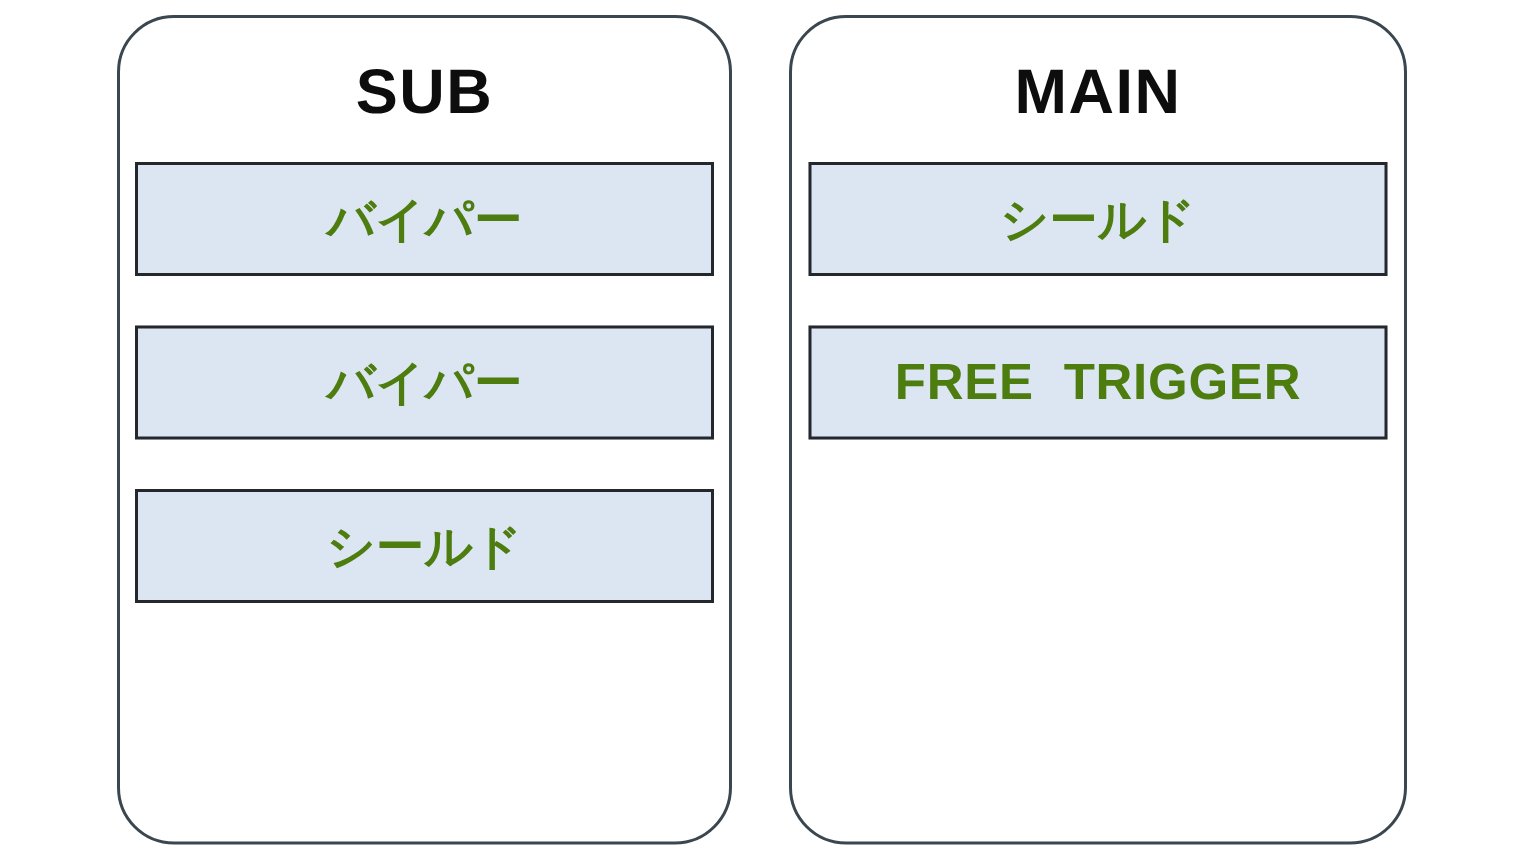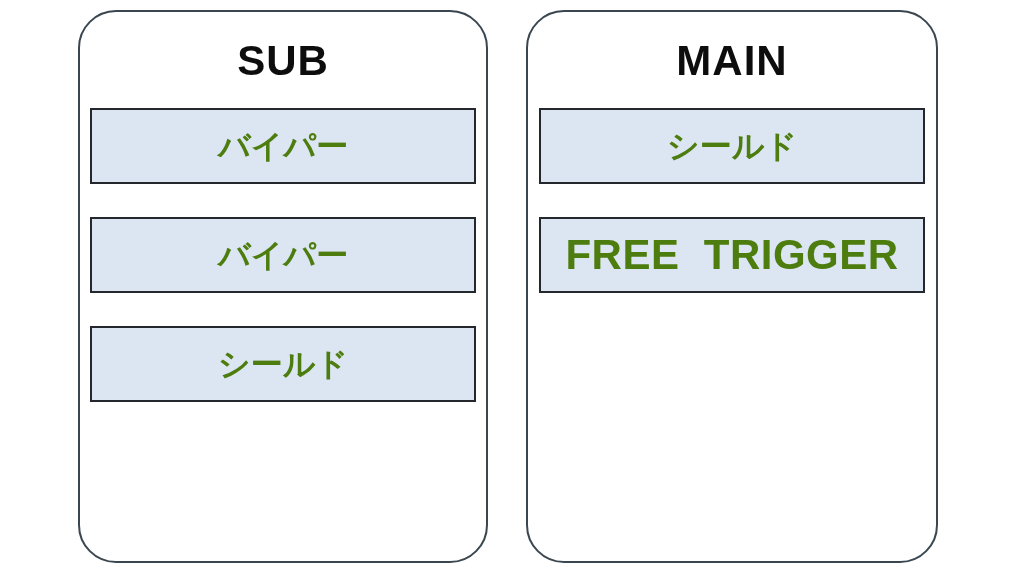--- a/index.html
+++ b/index.html
@@ -75,21 +75,21 @@
     font-size: 32px;
     font-weight: bold;
     color: #4d7c0f;
     line-height: 1;
     text-align: center;
     white-space: pre;
     user-select: none;
   }
 
   .slot-label.latin {
-    font-size: 42px;
+    font-size: 34px;
     letter-spacing: 0.5px;
   }
 </style>
 </head>
 <body>
 
 <div class="board">
 
   <div class="panel panel-sub">
     <div class="panel-title">SUB</div>

